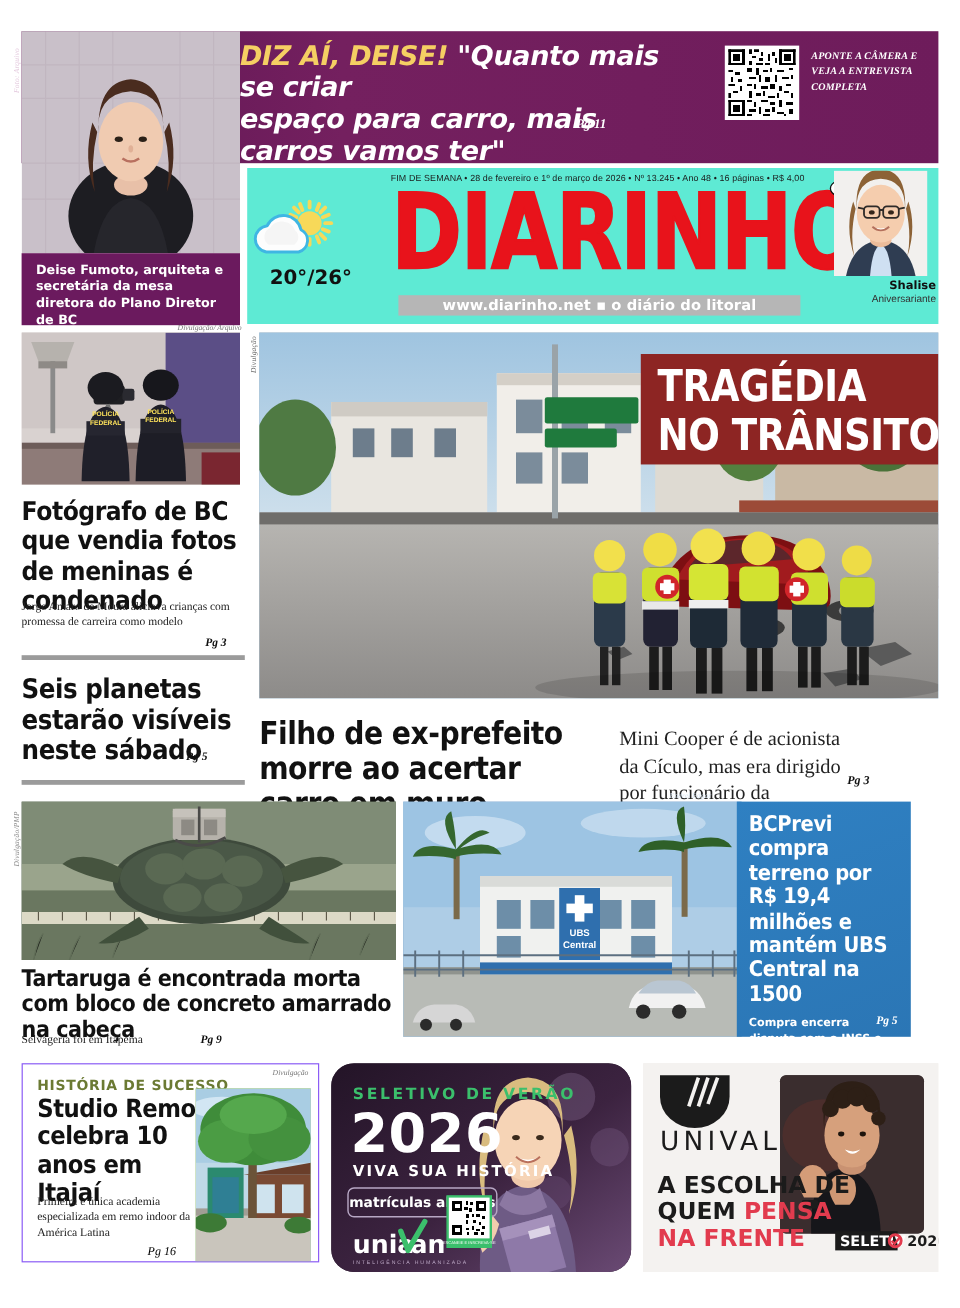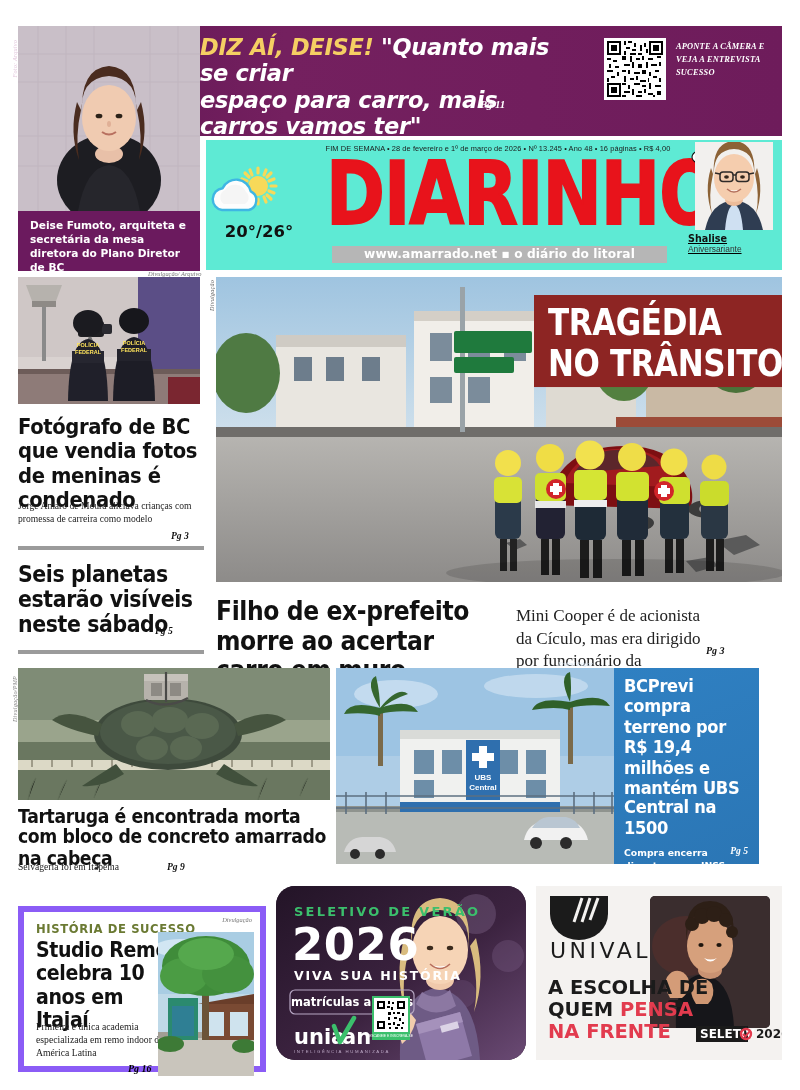--- a/index.html
+++ b/index.html
@@ -167,22 +167,21 @@
     font-family: "DejaVu Sans", sans-serif;
     font-weight: bold;
     font-size: 16.5px;
     color: #111;
     margin-top: 2px;
   }
   .birthday {
     position: absolute;
     right: 2px; top: 2px;
     width: 92px;
-    text-align: left;
-    text-decoration: underline;
+    text-align: right;
   }
   .bd-photo {
     width: 78px; height: 88px;
     margin: 0 auto;
     overflow: hidden;
     position: relative;
   }
   .bd-name {
     font-family: "DejaVu Sans", sans-serif;
     font-weight: bold;
@@ -370,23 +369,23 @@
     position: absolute;
     right: 11px; bottom: 8px;
     font-family: "Liberation Serif", serif;
     font-style: italic; font-weight: bold;
     font-size: 9.6px;
   }
 
   
   .box-remo {
     position: absolute;
-    left: 18px; top: 906px;
+    left: 18px; top: 886px;
     width: 248px; height: 166px;
-    border: 6px solid #8b5cf6;
+    border: 1px solid #8b5cf6;
     box-sizing: border-box;
     background: #fff;
   }
   .kicker {
     position: absolute;
     left: 12px; top: 10px;
     font-family: "DejaVu Sans", sans-serif;
     font-weight: bold;
     font-size: 11.6px;
     color: #6b7a33;
@@ -411,21 +410,21 @@
     width: 140px;
     font-family: "Liberation Serif", serif;
     font-size: 9.7px;
     line-height: 1.36;
     color: #222;
   }
   .remo-pg {
     position: absolute;
     left: 104px; top: 151px;
     font-family: "Liberation Serif", serif;
-    font-style: italic; font-weight: bold;
+    font-style: italic; font-weight: normal;
     font-size: 10px;
   }
   .remo-photo {
     position: absolute;
     right: 6px; top: 20px;
     width: 96px; height: 144px;
     overflow: hidden;
     background: #8fbf6a;
   }
 
@@ -536,21 +535,21 @@
           <rect x="16" y="26" width="2" height="1"></rect>
         <rect x="19" y="25" width="1" height="2"></rect>
           <rect x="21" y="27" width="3" height="1"></rect>
           <rect x="26" y="26" width="2" height="2"></rect>
         <rect x="8" y="28" width="2" height="1"></rect>
           <rect x="15" y="28" width="3" height="1"></rect>
           <rect x="24" y="28" width="1" height="1"></rect>
       </g>
     </svg>
   </div>
-  <div class="qr-text">APONTE A CÂMERA E VEJA A ENTREVISTA SUCESSO</div>
+  <div class="qr-text">APONTE A CÂMERA E VEJA A ENTREVISTA COMPLETA</div>
 
   <div class="deise-photo">
     <svg width="182" height="185" viewBox="0 0 182 185">
       <rect width="182" height="185" fill="#ded8dd"></rect>
       <rect x="0" y="0" width="182" height="185" fill="#cfc6ce"></rect>
       <g opacity="0.5">
         <rect x="0" y="0" width="182" height="185" fill="#c4b9c3"></rect>
         <g stroke="#b3a6b2" stroke-width="1">
           <line x1="20" y1="0" x2="20" y2="185"></line>
             <line x1="48" y1="0" x2="48" y2="185"></line>
@@ -607,21 +606,21 @@
         </g>
         <g>
           <path d="M16 46 a11 11 0 0 1 0.6 -21.8 a15 15 0 0 1 28.2 3.2 a10 10 0 0 1 -2 18.6 z" fill="#fdfdfd" stroke="#3fb6e3" stroke-width="2.4" stroke-linejoin="round"></path>
           <path d="M18 40 a8 8 0 0 1 1 -14 a12 12 0 0 1 21 2 a7.5 7.5 0 0 1 -1 12z" fill="#f2f2f2" opacity="0.75"></path>
         </g>
       </svg>
       <div class="weather-temp">20°/26°</div>
     </div>
 
     <div class="logo-word">DIARINHO</div>
-    <div class="logo-sub">www.amarrado.net ▪ o diário do litoral</div>
+    <div class="logo-sub">www.diarinho.net ▪ o diário do litoral</div>
 
     <div class="birthday">
       <div class="bemdia">
         <svg width="44" height="26" viewBox="0 0 44 26">
           <ellipse cx="21" cy="11" rx="19" ry="9" fill="#fff" stroke="#111" stroke-width="1.1"></ellipse>
           <path d="M30 18 l8 8 l-3 -9" fill="#fff" stroke="#111" stroke-width="1.1"></path>
           <text x="21" y="14.5" font-family="Liberation Serif, serif" font-style="italic" font-size="8.5" text-anchor="middle" fill="#111">Bom dia!</text>
         </svg>
       </div>
       <div class="bd-photo">

